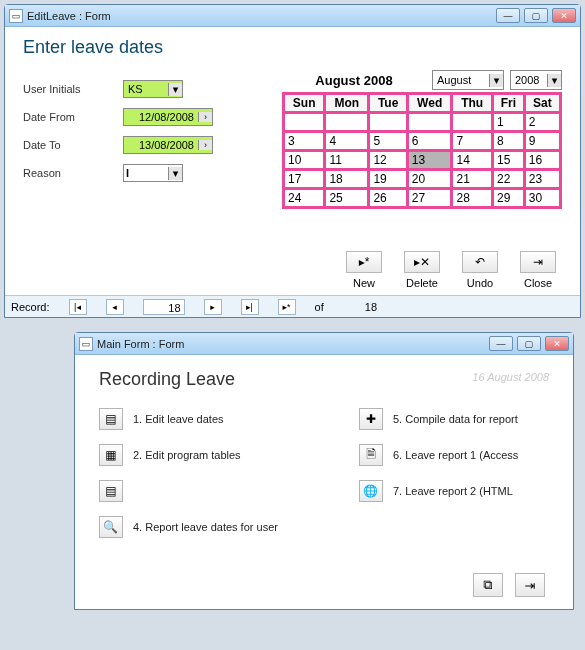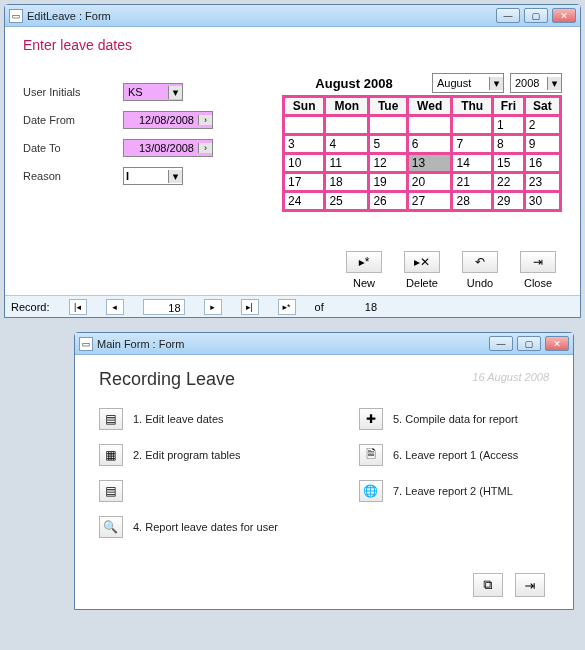--- a/index.html
+++ b/index.html
@@ -42,34 +42,34 @@
     font-size:9px; cursor:pointer;
   }
   .winbtn.close { background: linear-gradient(#f7b7b7,#e36a6a); color:#fff;}
   .body1 {
     padding: 10px 18px 6px 18px;
     position:relative;
     height: 268px;
   }
   .h1 {
     font-family: "Trebuchet MS", sans-serif;
-    font-size: 14px;
-    color: #be185d;
-    margin-bottom: 20px;
+    font-size: 18px;
+    color: #0c4a6e;
+    margin-bottom: 12px;
   }
   .leftform {
     width: 210px;
     float:left;
     padding-top: 10px;
   }
   .frow { display:flex; align-items:center; margin-bottom: 10px; gap: 20px;}
   .frow label { width: 80px; text-align:left; color:#333; }
   .combo, .datebox {
     border:1px solid #888; height:18px; display:flex; align-items:center;
-    background:#f0abfc; font-size:11px;
+    background:#bef264; font-size:11px;
   }
   .combo { width: 60px; }
   .combo span { flex:1; padding:0 4px;}
   .dd { width:14px; border-left:1px solid #888; background:#e5e5e5; display:flex;align-items:center;justify-content:center;cursor:pointer;}
   .datebox { width: 90px;}
   .datebox span {flex:1; padding:0 4px; text-align:right;}
   .datebox .dd{font-size:9px;}
   .reasonbox { border:1px solid #888;width:60px;height:18px;display:flex;align-items:center;}
   .reasonbox span{flex:1;padding:0 2px;font-weight:bold;}
 

